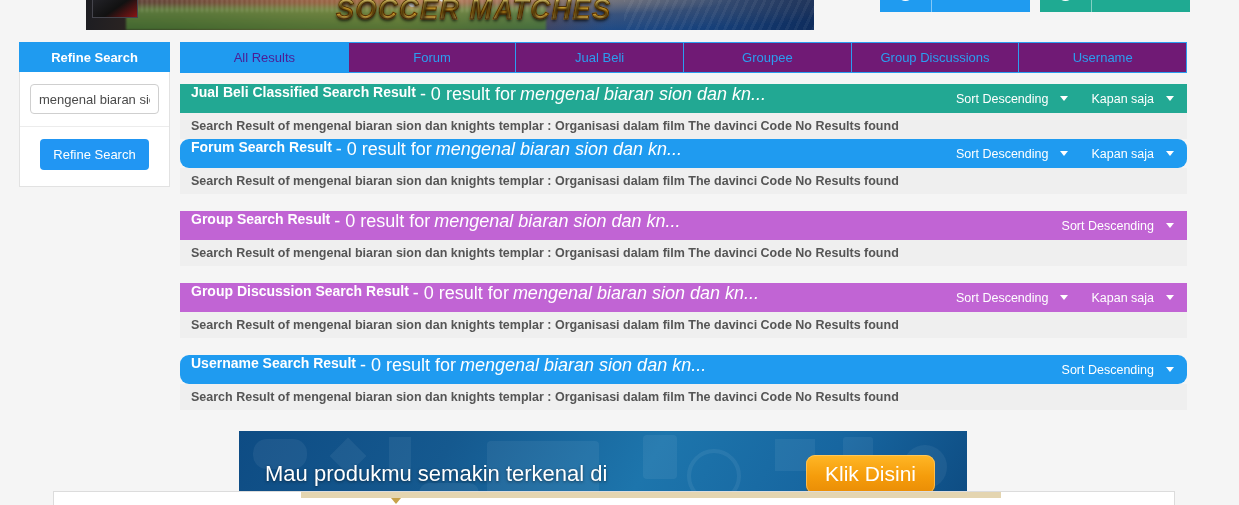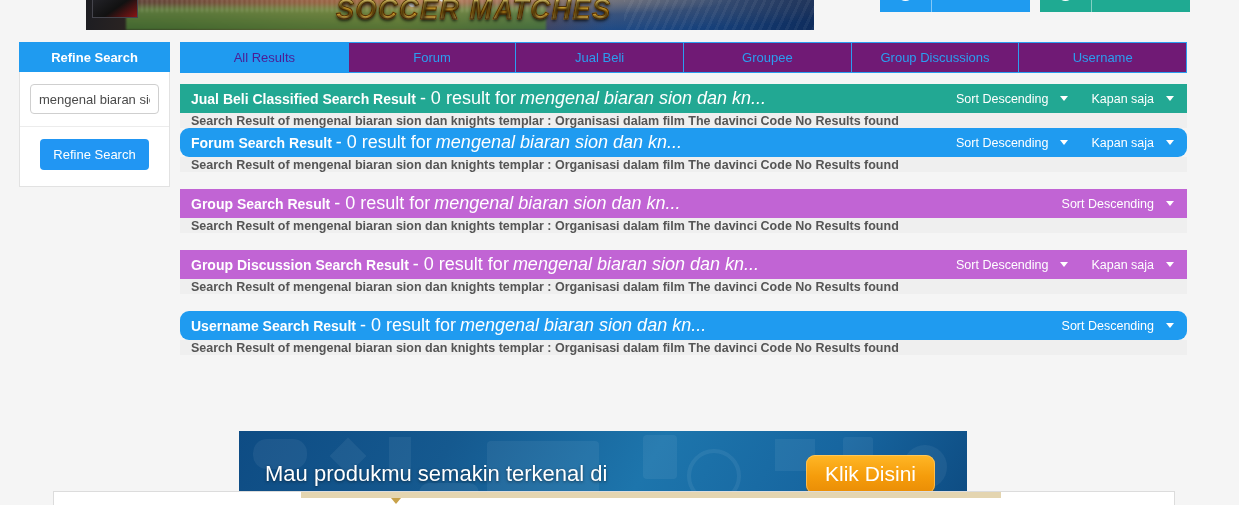--- a/index.html
+++ b/index.html
@@ -111,39 +111,39 @@
     background: #701a75; color: #2b9ef0; font-size: 13px; cursor: pointer;
   }
   .tab:first-child { border-left: 1px solid #2b9ef0; }
   .tab.active { background: #1f9bf0; color: #4c1d95; border-color: #1f9bf0; }
 
   
   .results { position: absolute; left: 180px; top: 84px; width: 1007px; }
   .res-block { margin-bottom: 17px; }
   .res-block:first-child { margin-bottom: 0; }
   .res-head {
-    height: 29px; display: flex; align-items: center;
+    height: 29px; display: flex; 
     padding: 0 0 0 11px; color: #fff;
   }
   .res-title { font-size: 14px; font-weight: bold; white-space: nowrap; }
   .res-sub { font-size: 18px; margin-left: 4px; white-space: nowrap; }
   .res-q { font-style: italic; }
   .res-ctrls { margin-left: auto; display: flex; align-items: center; }
   .ctrl {
     display: flex; align-items: center; gap: 12px;
     font-size: 12.5px; color: #fff; cursor: pointer;
     padding: 0 13px 0 0; margin-left: 10px;
   }
   .caret {
     width: 0; height: 0;
     border-left: 4px solid transparent; border-right: 4px solid transparent;
     border-top: 5px solid #ffffff;
   }
   .res-body {
-    background: #efefef; height: 15px;
+    background: #efefef; height: 26px;
     display: flex; align-items: center; padding-left: 11px;
     font-size: 12.5px; font-weight: bold; color: #555;
   }
   .c-teal   { background: #22a893; }
   .c-blue   { background: #1f9bf0; border-radius: 9px; }
   .c-purple { background: #c164d4; }
 
   
   .ad {
     position: absolute; left: 239px; top: 431px; width: 728px; height: 90px;

